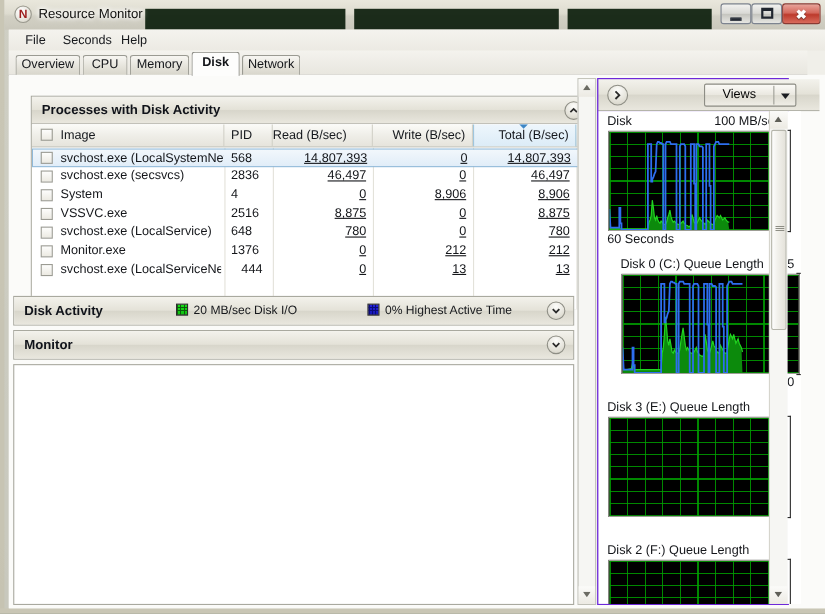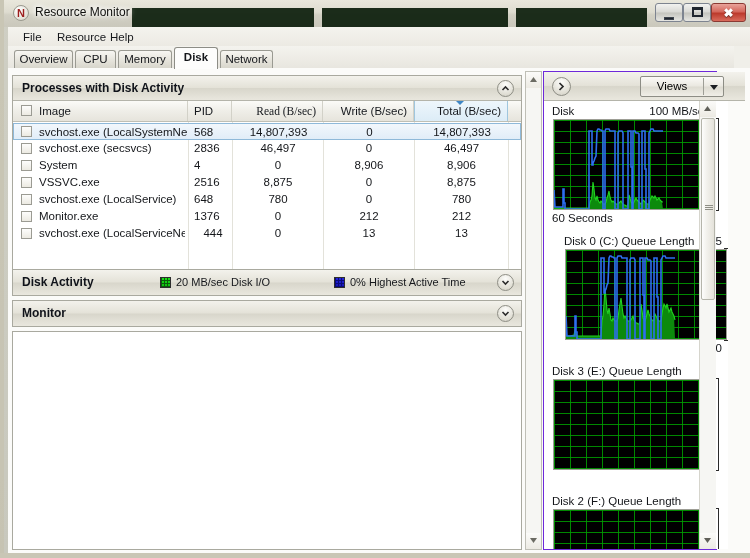--- a/index.html
+++ b/index.html
@@ -83,39 +83,39 @@
   .sw.green{background:
      repeating-linear-gradient(0deg,#0c5a0c 0 1px,transparent 1px 3px),
      repeating-linear-gradient(90deg,#0c5a0c 0 1px,transparent 1px 3px),
      linear-gradient(180deg,#18e018,#0fbe0f);}
   .sw.blue{background:
      repeating-linear-gradient(0deg,#0a0a7a 0 1px,transparent 1px 3px),
      repeating-linear-gradient(90deg,#0a0a7a 0 1px,transparent 1px 3px),
      linear-gradient(180deg,#2323dd,#1616b4);}
 
   
-  #proc-panel{top:4px;height:194px;}
+  #proc-panel{top:16px;height:194px;margin-left:16px;}
   #tbl{position:absolute;left:0;top:25px;width:508px;height:168px;background:#fff;overflow:hidden;}
   #thead{position:relative;height:21px;box-sizing:border-box;
     background:linear-gradient(180deg,#fbfbf8 0%,#efeee8 50%,#e6e4dc 100%);
     border-bottom:1px solid #bfbfb5;}
   .th{position:absolute;top:0;height:20px;box-sizing:border-box;
     border-right:1px solid #d2d1c8;font-size:11.5px;line-height:20px;color:#15181d;}
   .th.sorted{background:linear-gradient(180deg,#eef6fc 0%,#dcecf7 100%);
     border-left:1px solid #9fc6de;border-right:1px solid #9fc6de;}
   .sortarrow{position:absolute;top:0;width:0;height:0;
     border-left:4px solid transparent;border-right:4px solid transparent;
     border-top:4px solid #3d86c6;}
   .cb{position:absolute;width:11px;height:11px;box-sizing:border-box;
     border:1px solid #9b9b93;background:linear-gradient(180deg,#fdfdfc,#eceae2);}
   .row{position:absolute;left:0;width:508px;height:17px;box-sizing:border-box;}
   .row.sel{background:linear-gradient(180deg,#f2f7fc 0%,#e1edf8 100%);
     border:1px solid #8fb9d9;}
   .cell{position:absolute;top:2px;font-size:11.5px;color:#14161a;white-space:nowrap;overflow:hidden;}
-  .cell.r{text-align:center;}
+  .cell.r{text-align:right;text-decoration:underline;}
   .vsep{position:absolute;top:21px;width:1px;background:#e3e2da;}
 
   #act-panel{top:198px;height:27px;}
   #act-panel .panel-head{border-bottom:none;}
   #sto-panel{top:229px;height:27px;}
   #sto-panel .panel-head{border-bottom:none;}
   #blank-panel{top:260px;height:219px;background:#fff;}
 
   
   #lscroll{position:absolute;left:517px;top:3px;width:17px;height:479px;
@@ -185,21 +185,21 @@
     </div>
     <div class="winbtn" id="btn-close">
       <div class="wb-glyph">✖</div>
     </div>
   </div>
 
   <div id="client">
 
     <div id="menubar">
       <div class="menu-item" style="left:8px;">File</div>
-      <div class="menu-item" style="left:42px;">Resource</div>
+      <div class="menu-item" style="left:42px;">Seconds</div>
       <div class="menu-item" style="left:95px;">Help</div>
     </div>
 
     <div id="tabstrip">
       <div class="tab" style="left:6px;top:4px;width:59px;height:19px;line-height:17px;">Overview</div>
       <div class="tab" style="left:67px;top:4px;width:41px;height:19px;line-height:17px;">CPU</div>
       <div class="tab" style="left:110px;top:4px;width:54px;height:19px;line-height:17px;">Memory</div>
       <div class="tab active" style="left:166px;top:1px;width:44px;height:22px;line-height:19px;">Disk</div>
       <div class="tab" style="left:212px;top:4px;width:53px;height:19px;line-height:17px;">Network</div>
     </div>
@@ -216,21 +216,21 @@
                   <path d="M1.5 6 L4.5 3 L7.5 6" stroke="#2b2b2b" stroke-width="1.6" fill="none"></path>
                 </svg>
             </div>
           </div>
 
           <div id="tbl">
             <div id="thead">
               <div class="cb" style="left:8px;top:4px;"></div>
               <div class="th" style="left:0;width:175px;padding-left:26px;">Image</div>
               <div class="th" style="left:175px;width:44px;padding-left:6px;">PID</div>
-              <div class="th" style="left:219px;width:91px;padding-right:6px;text-align:right;font-family:Liberation Serif, serif;">Read (B/sec)</div>
+              <div class="th" style="left:219px;width:91px;padding-right:6px;">Read (B/sec)</div>
               <div class="th sorted" style="left:401px;width:94px;padding-right:6px;text-align:right;">Total (B/sec)</div>
               <div class="th" style="left:310px;width:91px;padding-right:6px;text-align:right;">Write (B/sec)</div>
               <div class="sortarrow" style="left:443px;"></div>
             </div>
 
             <div class="vsep" style="left:175px;height:147px;"></div>
             <div class="vsep" style="left:219px;height:147px;"></div>
             <div class="vsep" style="left:310px;height:147px;"></div>
             <div class="vsep" style="left:401px;height:147px;"></div>
             <div class="vsep" style="left:495px;height:147px;"></div>

